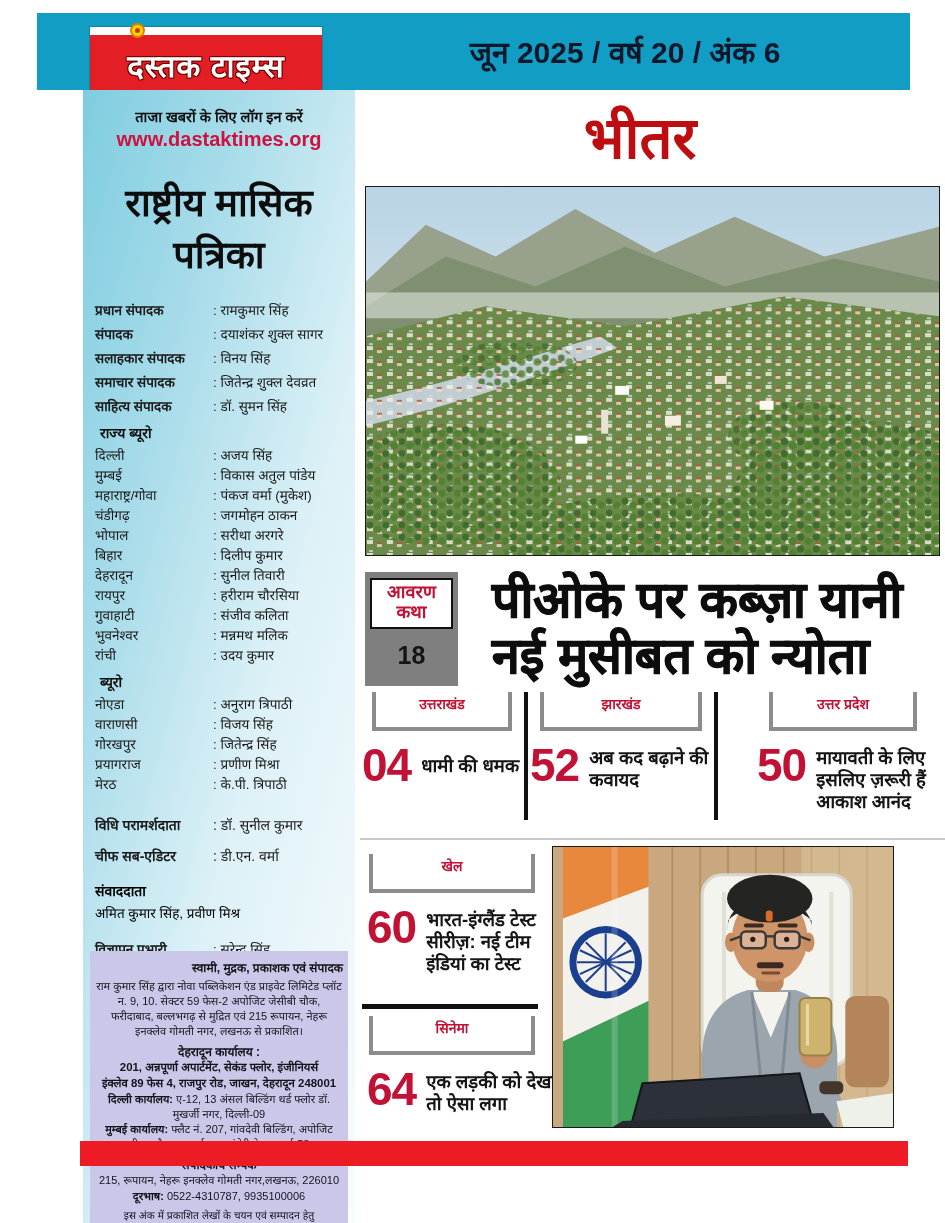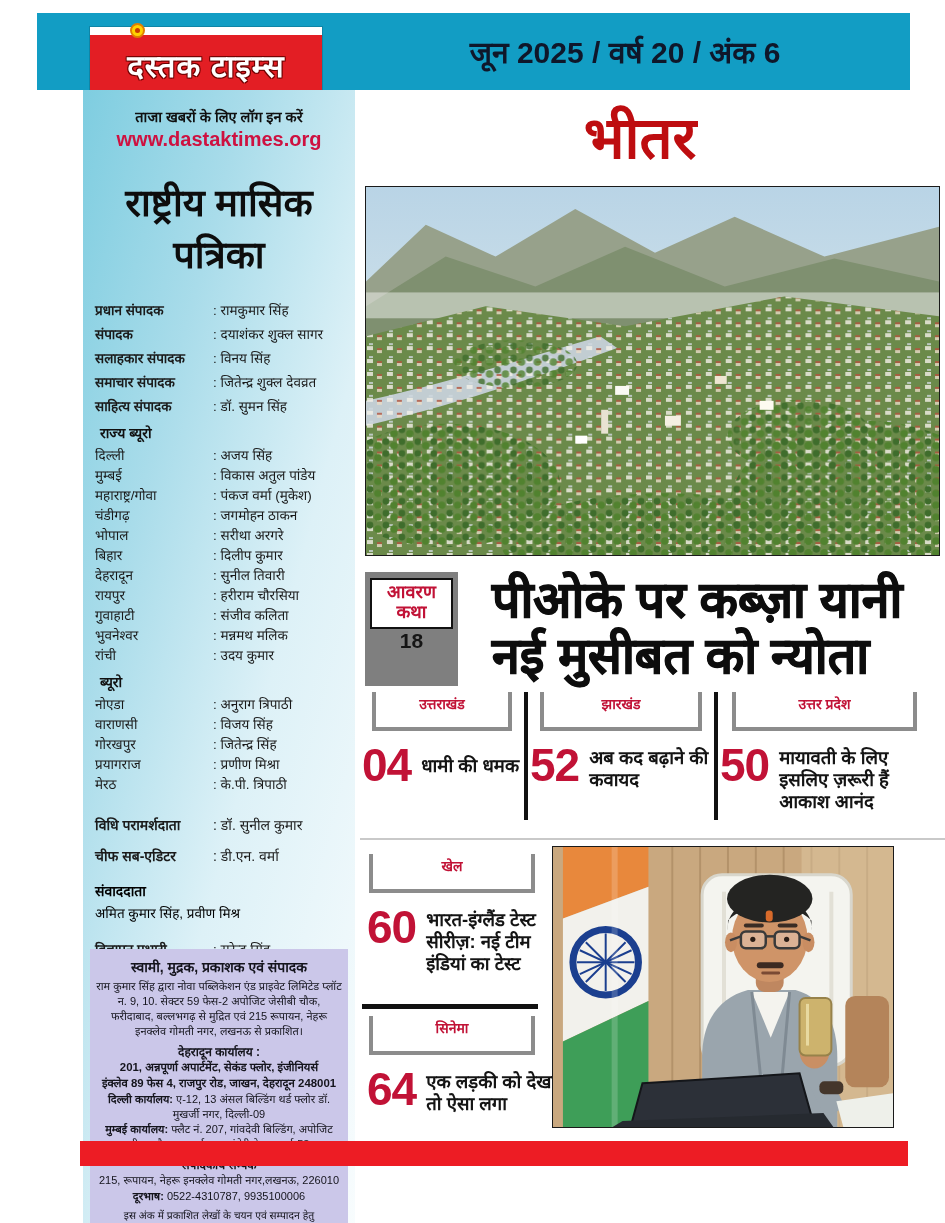--- a/index.html
+++ b/index.html
@@ -35,50 +35,50 @@
   .tight .srow { margin-bottom:2px; }
   .sec-title { font-weight:bold; font-size:14px; color:#101010; margin:8px 0 4px 5px; }
   .officials .srow { margin-bottom:12px; font-size:14px; }
   .corr-title { font-weight:bold; font-size:14px; margin-top:16px; }
   .corr-names { font-size:13.5px; margin-top:4px; }
   .staff { margin-top:18px; }
   .staff .srow { margin-bottom:8px; }
 
   .pubbox { position:absolute; left:7px; right:7px; bottom:5px; background:#cbc7e9; text-align:center;
     color:#14141c; padding:8px 5px 10px; }
-  .pub-title { font-weight:bold; font-size:14px; margin-bottom:3px; }
+  .pub-title { font-weight:bold; font-size:12px; margin-bottom:3px;text-align:right; }
   .pub-para { font-size:11px; line-height:1.38; }
   .pub-sub { font-weight:bold; font-size:12px; margin-top:4px; }
   .pub-strong { font-weight:bold; font-size:11.4px; line-height:1.38; }
   .pub-line { font-size:11px; line-height:1.38; }
   .pub-b { font-weight:bold; }
   .pub-small { font-size:10.4px; line-height:1.32; margin-top:5px; }
   .pub-web { margin-top:12px; font-size:15px; color:#222; }
   .pub-web .pub-b { letter-spacing:.5px; }
 
   
   .bheetar { position:absolute; left:380px; top:96px; width:520px; text-align:center;
     font-size:58px; font-weight:bold; color:#be0d10; }
   .main-photo { position:absolute; left:365px; top:186px; width:575px; height:370px; border:1px solid #1a1a1a; overflow:hidden; }
   .man-photo { position:absolute; left:552px; top:846px; width:342px; height:282px; border:1px solid #1a1a1a; overflow:hidden; }
   .main-photo svg, .man-photo svg { display:block; width:100%; height:100%; }
 
   .cover { position:absolute; left:365px; top:572px; width:93px; height:114px; background:#7f7f7f; padding:6px 5px; }
   .cover-label { background:#fff; border:2px solid #111; text-align:center; color:#c11236;
     font-weight:bold; font-size:18px; line-height:1.1; padding:3px 0 4px; }
-  .cover-page { text-align:center; color:#151515; font-weight:bold; font-size:21px; margin-top:0; }
+  .cover-page { text-align:center; color:#151515; font-weight:bold; font-size:25px; margin-top:12px; }
 
   .headline { position:absolute; left:492px; top:572px; width:448px; color:#0d0d0d; font-weight:bold;
     font-size:50px; line-height:1.12; -webkit-text-stroke:0.8px #0d0d0d; }
 
   .toc-row { position:absolute; left:360px; top:692px; width:585px; height:128px; display:flex; }
   .toc-col { height:128px; }
   .toc-col1 { width:168px; border-right:4px solid #111; }
   .toc-col2 { width:190px; border-right:4px solid #111; }
-  .toc-col3 { width:223px; }
+  .toc-col3 { width:223px;padding-left:37px; }
   .tag-box { margin:0 12px; border-left:4px solid #8c8c8c; border-right:4px solid #8c8c8c; border-bottom:4px solid #8c8c8c;
     text-align:center; padding-bottom:10px; }
   .tag-box span { color:#c11236; font-weight:bold; font-size:14px; line-height:25px; display:inline-block; }
   .toc-col3 .tag-box { margin:0 24px 0 14px; }
   .entry { display:flex; margin-top:13px; padding:0 4px 0 2px; }
   .entry .pg { color:#c11236; font-weight:bold; font-size:46px; line-height:.95; letter-spacing:-1px; margin-right:10px; flex:none; }
   .entry .etext { font-weight:bold; font-size:18.5px; line-height:1.2; color:#141414; padding-top:3px; }
   .entry.v-center { align-items:center; }
   .entry.v-center .etext { padding-top:0; }
 

